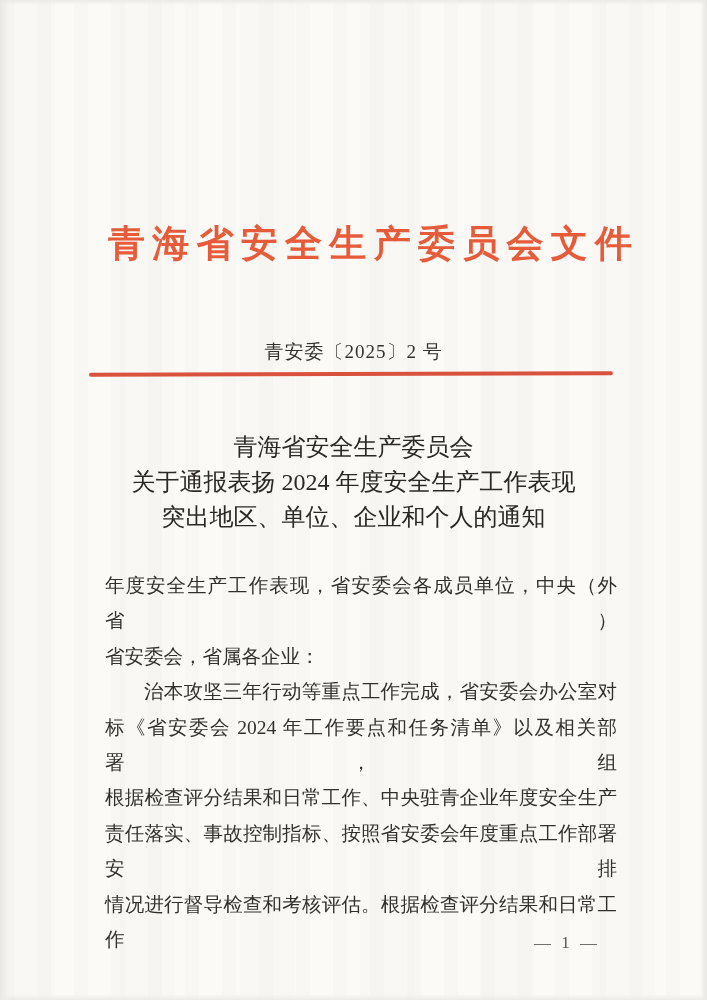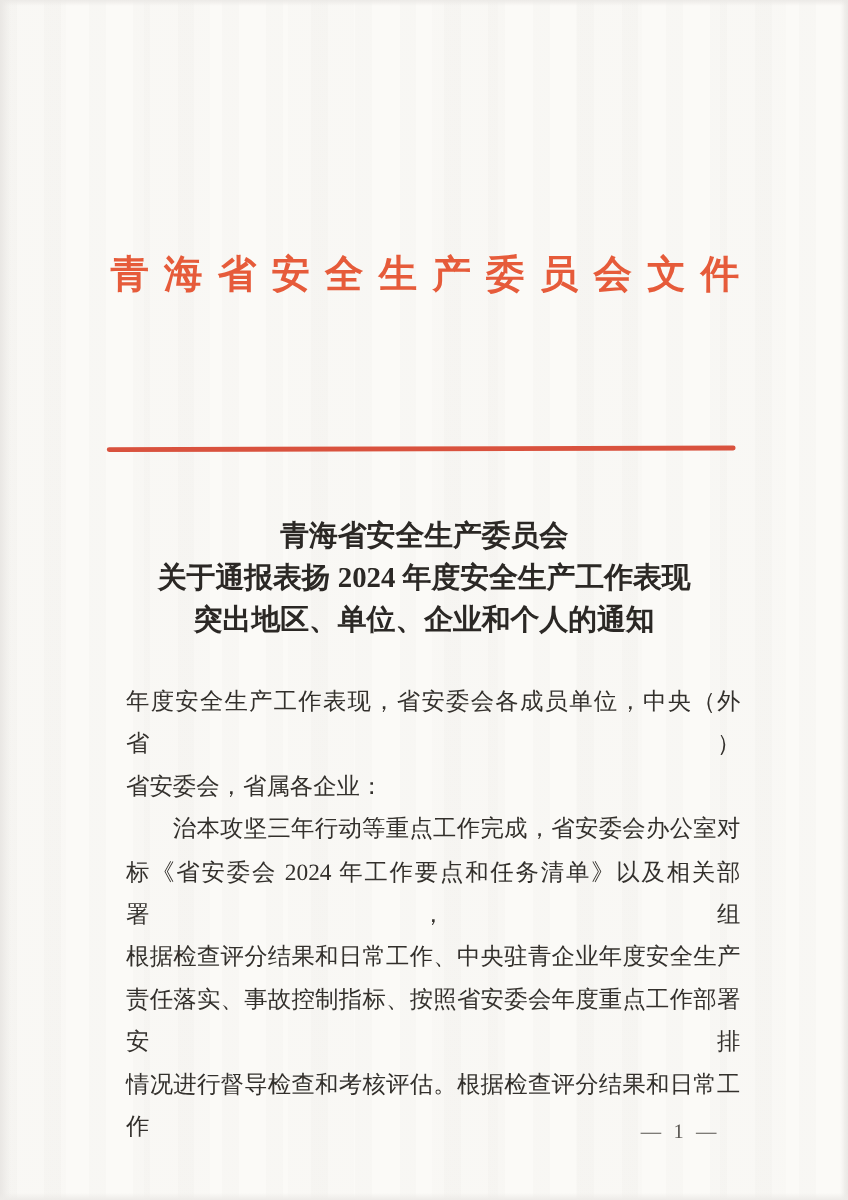--- a/index.html
+++ b/index.html
@@ -45,22 +45,22 @@
   .edge-bottom {
     position: absolute; left: 0; bottom: 0; width: 100%; height: 6px;
     background: linear-gradient(0deg, #edebe8 0%, rgba(237,235,232,0) 100%);
   }
 
   .header-title {
     position: absolute;
     top: 198px;
     left: 92px;
     width: 524px;
-    margin: 0;
-    font-size: 32px;
+    margin: 16px;
+    font-size: 37px;
     line-height: 60px;
     font-weight: 700;
     color: #e65b3a;
     text-align: justify;
     text-align-last: justify;
     white-space: normal;
     letter-spacing: 0;
   }
 
   .doc-number {
@@ -84,21 +84,21 @@
     border-radius: 2px;
     transform: rotate(-0.15deg);
   }
 
   .title-block {
     position: absolute;
     top: 430px;
     left: 0;
     width: 100%;
     text-align: center;
-    font-weight: 700;
+    font-weight: 400;
     font-size: 24px;
     line-height: 35px;
     color: #2b2825;
   }
 
   .text-block {
     position: absolute;
     top: 568px;
     left: 105px;
     width: 512px;
@@ -131,20 +131,21 @@
 
 <div class="page">
 
   <div class="edge-top"></div>
   <div class="edge-left"></div>
   <div class="edge-right"></div>
   <div class="edge-bottom"></div>
 
   <h1 class="header-title">青海省安全生产委员会文件</h1>
 
+  <div class="doc-number">青安委〔2025〕2 号</div>
 
   <div class="red-rule"></div>
 
   <div class="title-block">
       <div class="title-line">青海省安全生产委员会</div>
       <div class="title-line">关于通报表扬 2024 年度安全生产工作表现</div>
       <div class="title-line">突出地区、单位、企业和个人的通知</div>
     </div>
 
   <div class="text-block">

